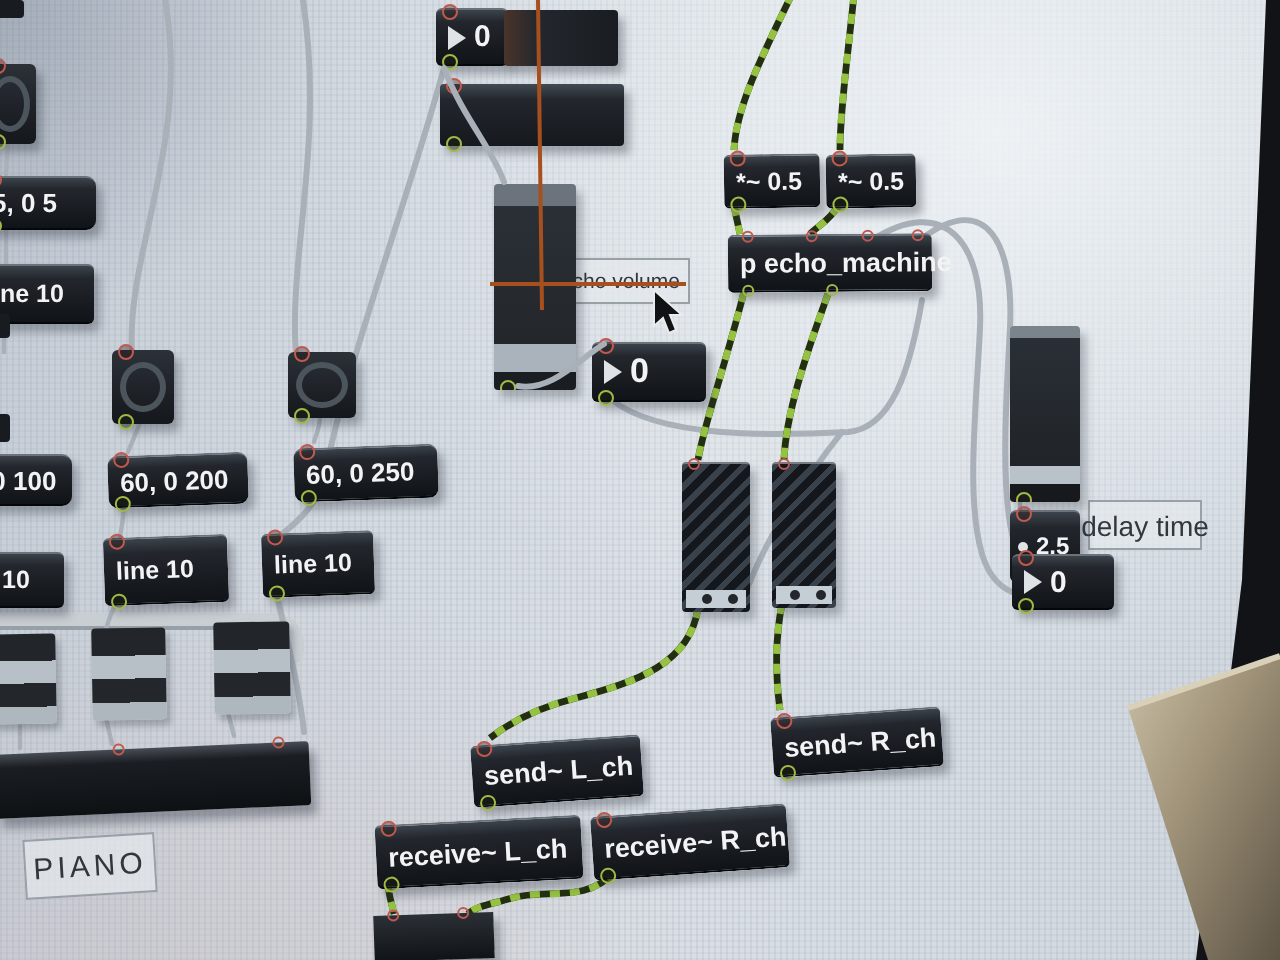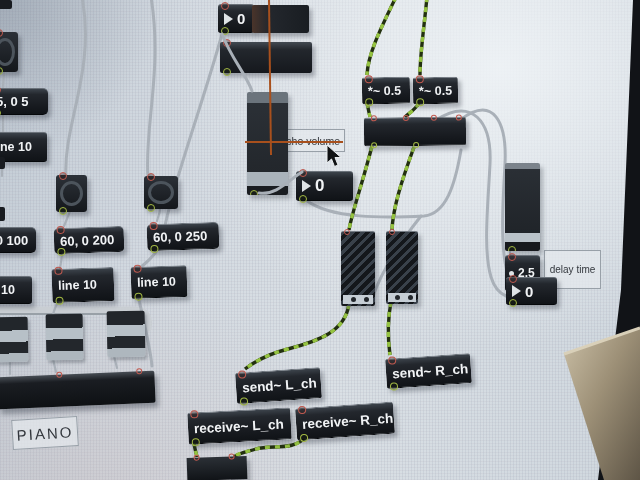--- a/index.html
+++ b/index.html
@@ -202,20 +202,21 @@
     </div>
 
     <div class="box obj io" style="left:362px;top:77px;width:48px;height:27px;transform:rotate(-1deg)">
         <span>*~ 0.5</span>
       </div>
     <div class="box obj io" style="left:413px;top:77px;width:45px;height:27px;transform:rotate(-1deg)">
         <span>*~ 0.5</span>
       </div>
 
     <div class="box obj" style="left:364px;top:117px;width:102px;height:29px;font-size:13.5px;transform:rotate(-0.5deg)">
+      <span>p echo_machine</span>
       <div class="pin in" style="left:7px"></div>
       <div class="pin in" style="left:39px"></div>
       <div class="pin in" style="left:67px"></div>
       <div class="pin in" style="left:92px"></div>
       <div class="pin out" style="left:7px"></div>
       <div class="pin out" style="left:49px"></div>
     </div>
 
     <div class="gain" style="left:341px;top:231px;width:34px;height:74px">
       <div class="pin in" style="left:3px"></div>
@@ -235,21 +236,21 @@
     <div class="vslider io" style="left:505px;top:163px;width:35px;height:88px">
       <div class="abs" style="left:0;top:0;right:0;height:6px;background:#7b838b"></div>
       <div class="abs" style="left:0;top:6px;right:0;height:64px;background:linear-gradient(180deg,#2a2f35,#202429)"></div>
       <div class="abs" style="left:0;top:70px;right:0;height:9px;background:#b9c2c9"></div>
       <div class="abs" style="left:0;top:79px;right:0;height:9px;background:#17191d"></div>
     </div>
     <div class="box num io" style="left:505px;top:255px;width:35px;height:36px;font-size:12px;padding:0 4px">
       <span class="dot"></span>
       <span>2.5</span>
     </div>
-    <div class="comment" style="left:544px;top:250px;width:57px;height:39px;font-size:10px">
+    <div class="comment" style="left:544px;top:250px;width:57px;height:25px;font-size:14px">
         <span>delay time</span>
       </div>
     <div class="box num io" style="left:506px;top:277px;width:51px;height:28px">
       <span class="tri"></span>
       <span>0</span>
     </div>
 
     <div class="box obj io" style="left:236px;top:370px;width:85px;height:31px;font-size:13.5px;transform:rotate(-4deg)">
         <span>send~ L_ch</span>
       </div>

